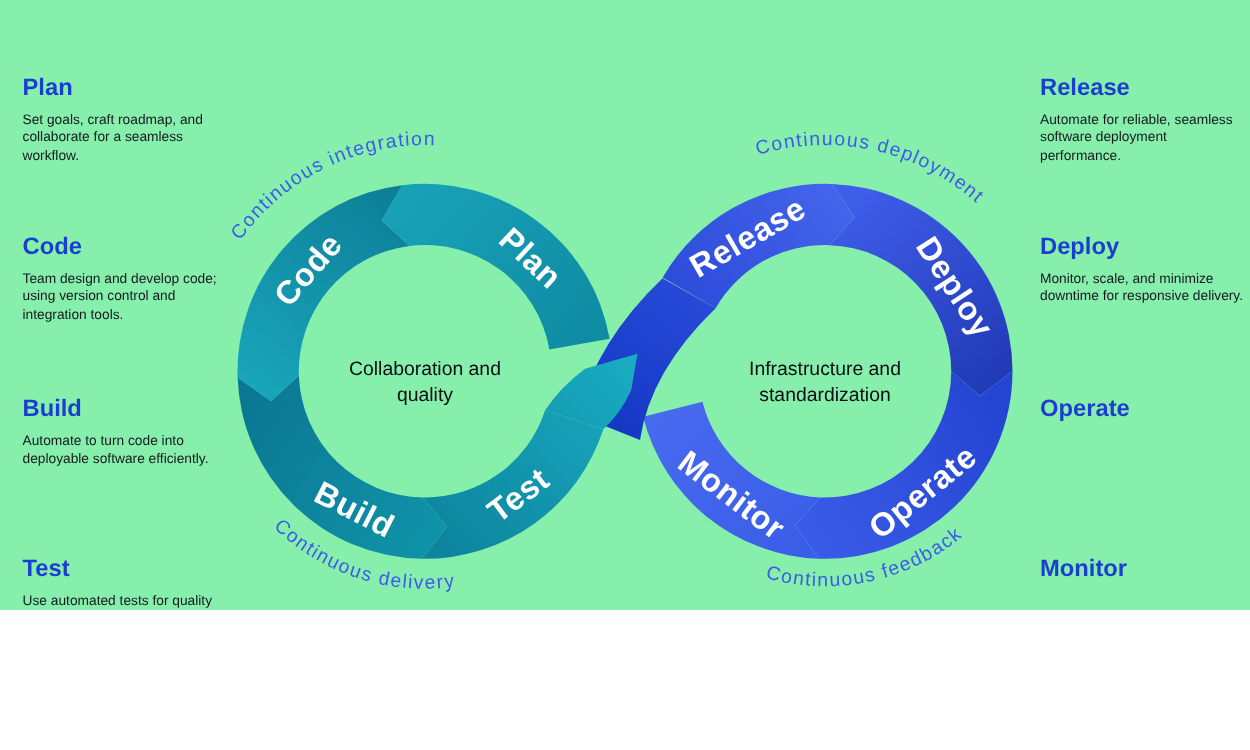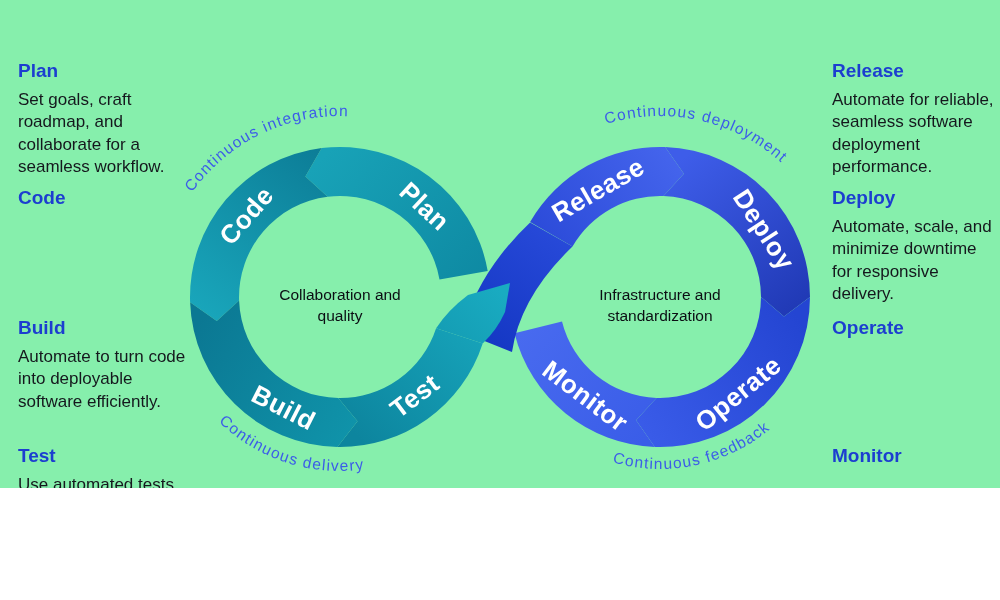--- a/index.html
+++ b/index.html
@@ -5,21 +5,21 @@
   html,body{margin:0;padding:0;background:#ffffff;}
   .stage{
     position:relative;width:1000px;height:488px;background:#86efac;overflow:hidden;
     font-family:"Liberation Sans","DejaVu Sans",sans-serif;
   }
   .feature{position:absolute;width:176px;}
   .feature h3{
     margin:0 0 7px 0;font-size:19px;line-height:1.15;font-weight:700;color:#1c3ed0;
   }
   .feature p{
-    margin:0;font-size:17px;line-height:1.32;color:#15181d;font-weight:400;
+    margin:0;font-size:11px;line-height:1.32;color:#15181d;font-weight:400;
   }
   .col-left .feature{left:18px;}
   .col-right .feature{left:832px;width:164px;}
   .f1{top:60px;} .f2{top:187px;} .f3{top:317px;} .f4{top:445px;}
   svg{position:absolute;left:0;top:0;}
   .ring-label{
     fill:#ffffff;font-size:26px;font-weight:600;letter-spacing:0.5px;
     font-family:"Liberation Sans","DejaVu Sans",sans-serif;
   }
   .arc-label{
@@ -36,39 +36,40 @@
 
 <div class="stage">
 
   <div class="col-left">
     <div class="feature f1">
       <h3>Plan</h3>
       <p>Set goals, craft roadmap, and collaborate for a seamless workflow.</p>
     </div>
     <div class="feature f2">
       <h3>Code</h3>
+      <p>Team design and develop code; using version control and integration tools.</p>
     </div>
     <div class="feature f3">
       <h3>Build</h3>
       <p>Automate to turn code into deployable software efficiently.</p>
     </div>
     <div class="feature f4">
       <h3>Test</h3>
       <p>Use automated tests for quality enhanced and early bug fixes.</p>
     </div>
   </div>
 
   <div class="col-right">
     <div class="feature f1">
       <h3>Release</h3>
       <p>Automate for reliable, seamless software deployment performance.</p>
     </div>
     <div class="feature f2">
       <h3>Deploy</h3>
-      <p>Automate, scale, and minimize downtime for responsive delivery.</p>
+      <p>Monitor, scale, and minimize downtime for responsive delivery.</p>
     </div>
     <div class="feature f3">
       <h3>Operate</h3>
     </div>
     <div class="feature f4">
       <h3>Monitor</h3>
     </div>
   </div>
 
   <svg width="1000" height="600" viewBox="0 0 1000 600">

